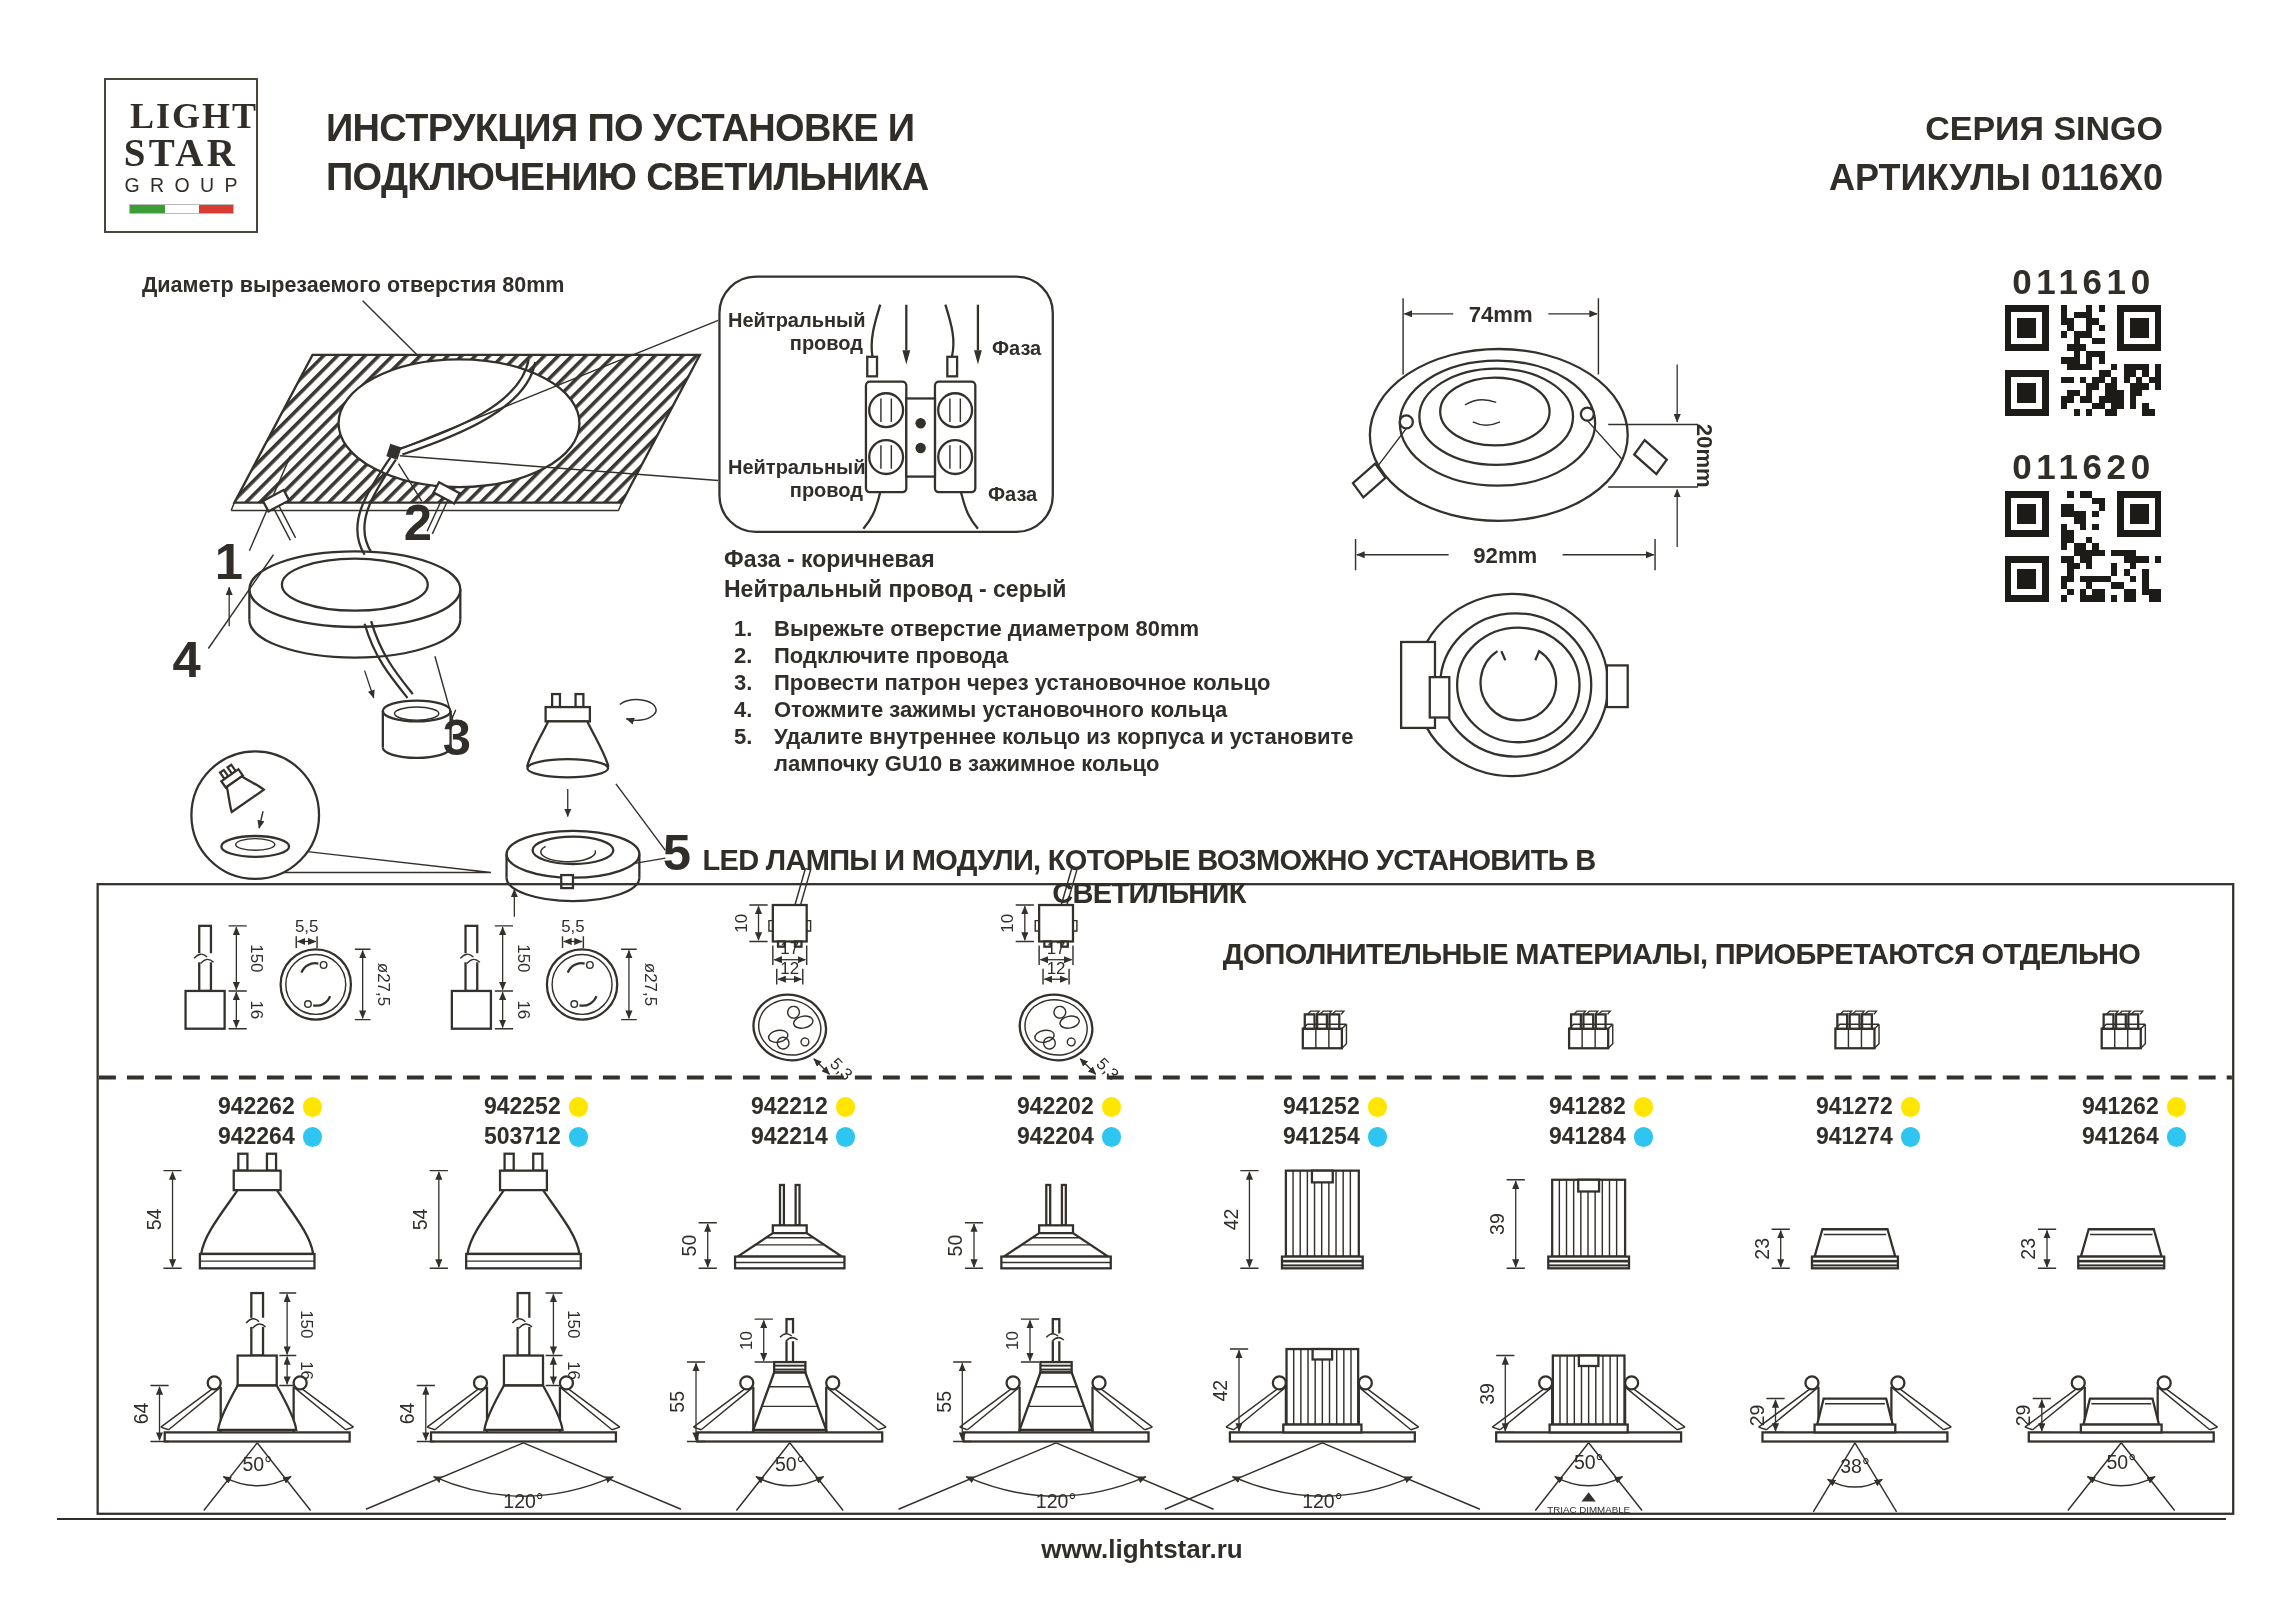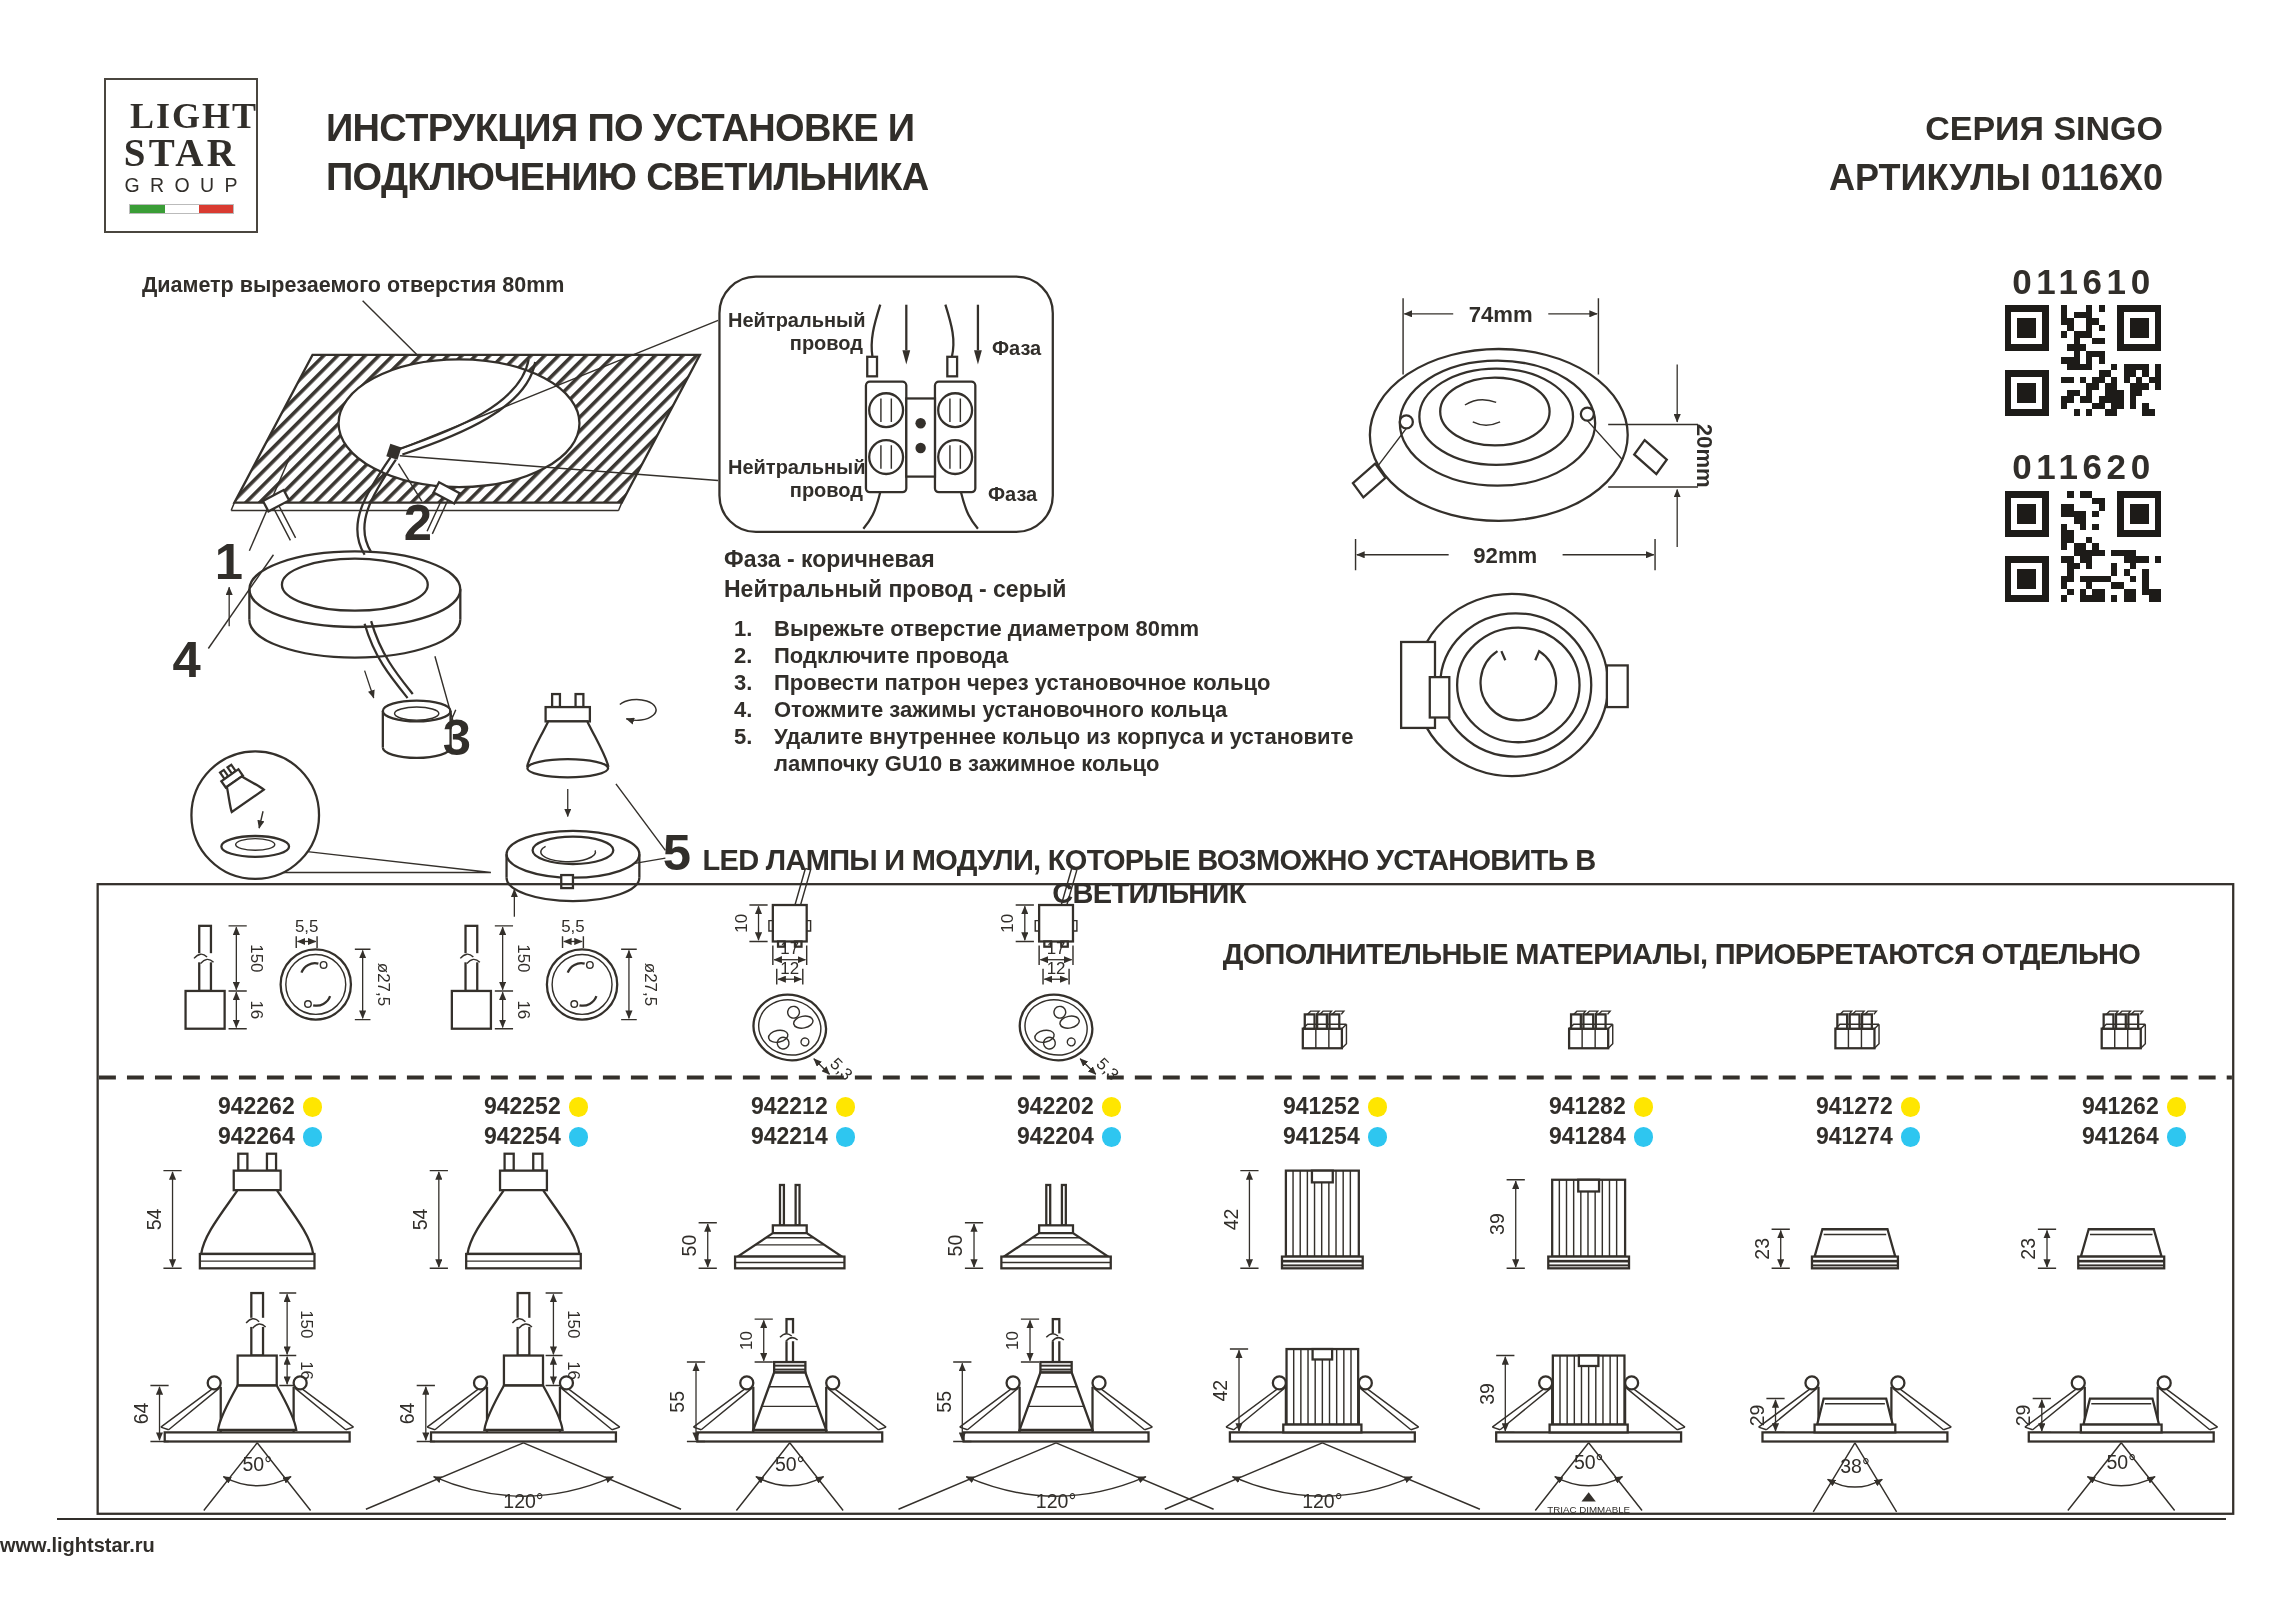--- a/index.html
+++ b/index.html
@@ -40,21 +40,21 @@
   
   .led-head{left:667px;top:844px;width:964px;text-align:center;font-size:29px;font-weight:700;letter-spacing:-0.7px;}
   .extras-head{left:1216px;top:938px;width:931px;text-align:center;font-size:29px;font-weight:700;letter-spacing:-0.7px;}
   
   .codes{width:169px;text-align:right;font-size:23px;font-weight:600;line-height:30px;}
   .dot{display:inline-block;width:19.5px;height:19.5px;border-radius:50%;margin-left:7.8px;vertical-align:-2.6px;}
   .dot.y{background:#ffe600;}
   .dot.c{background:#2ec6f0;}
   
   .footer-line{left:57px;top:1518px;width:2169px;height:2px;background:#312e2a;}
-  .footer-url{left:0;top:1534px;width:2284px;text-align:left;font-size:20px;font-weight:700;}
+  .footer-url{left:0;top:1534px;width:2284px;text-align:center;font-size:26px;font-weight:700;}
   
   svg.art{position:absolute;left:0;top:0;}
   .s{fill:none;stroke:#34302b;stroke-width:3.5;}
   .sw{fill:#fff;stroke:#34302b;stroke-width:3.5;}
   .s2{fill:none;stroke:#34302b;stroke-width:2.2;}
   .blk{fill:#34302b;stroke:none;}
   .dim{fill:none;stroke:#34302b;stroke-width:2;}
   text{fill:#312e2a;font-family:"Liberation Sans",sans-serif;}
   .dm{font-size:30px;}
   .dm2{font-size:26px;}
@@ -844,21 +844,21 @@
 
   <div class="abs led-head">LED ЛАМПЫ И МОДУЛИ, КОТОРЫЕ ВОЗМОЖНО УСТАНОВИТЬ В СВЕТИЛЬНИК</div>
   <div class="abs extras-head">ДОПОЛНИТЕЛЬНЫЕ МАТЕРИАЛЫ, ПРИОБРЕТАЮТСЯ ОТДЕЛЬНО</div>
 
   <div class="abs codes" style="left:153px;top:1091px">
     <div><span>942262</span><i class="dot y"></i></div>
     <div><span>942264</span><i class="dot c"></i></div>
   </div>
   <div class="abs codes" style="left:419px;top:1091px">
     <div><span>942252</span><i class="dot y"></i></div>
-    <div><span>942254</span><i class="dot c"></i></div>
+    <div><span>503712</span><i class="dot c"></i></div>
   </div>
   <div class="abs codes" style="left:686px;top:1091px">
     <div><span>942212</span><i class="dot y"></i></div>
     <div><span>942214</span><i class="dot c"></i></div>
   </div>
   <div class="abs codes" style="left:952px;top:1091px">
     <div><span>942202</span><i class="dot y"></i></div>
     <div><span>942204</span><i class="dot c"></i></div>
   </div>
   <div class="abs codes" style="left:1218px;top:1091px">

